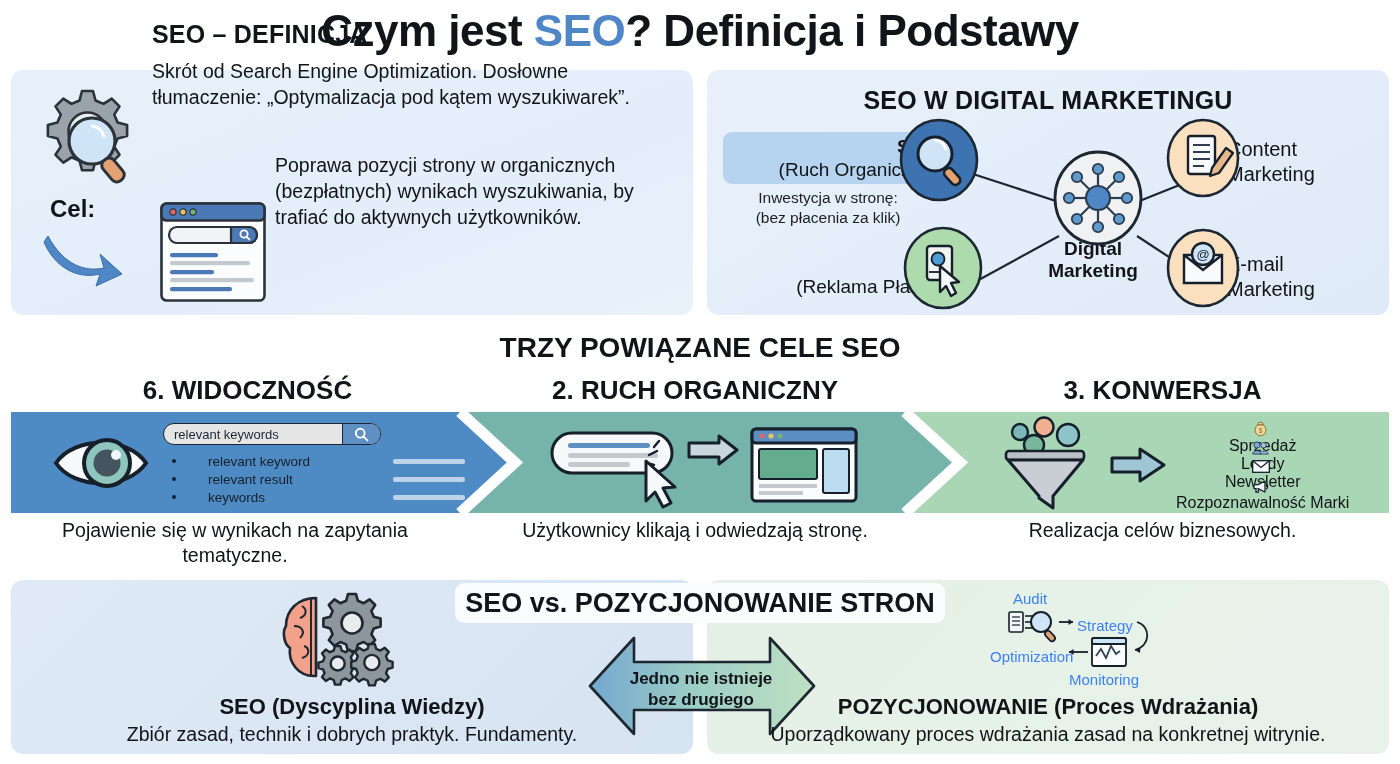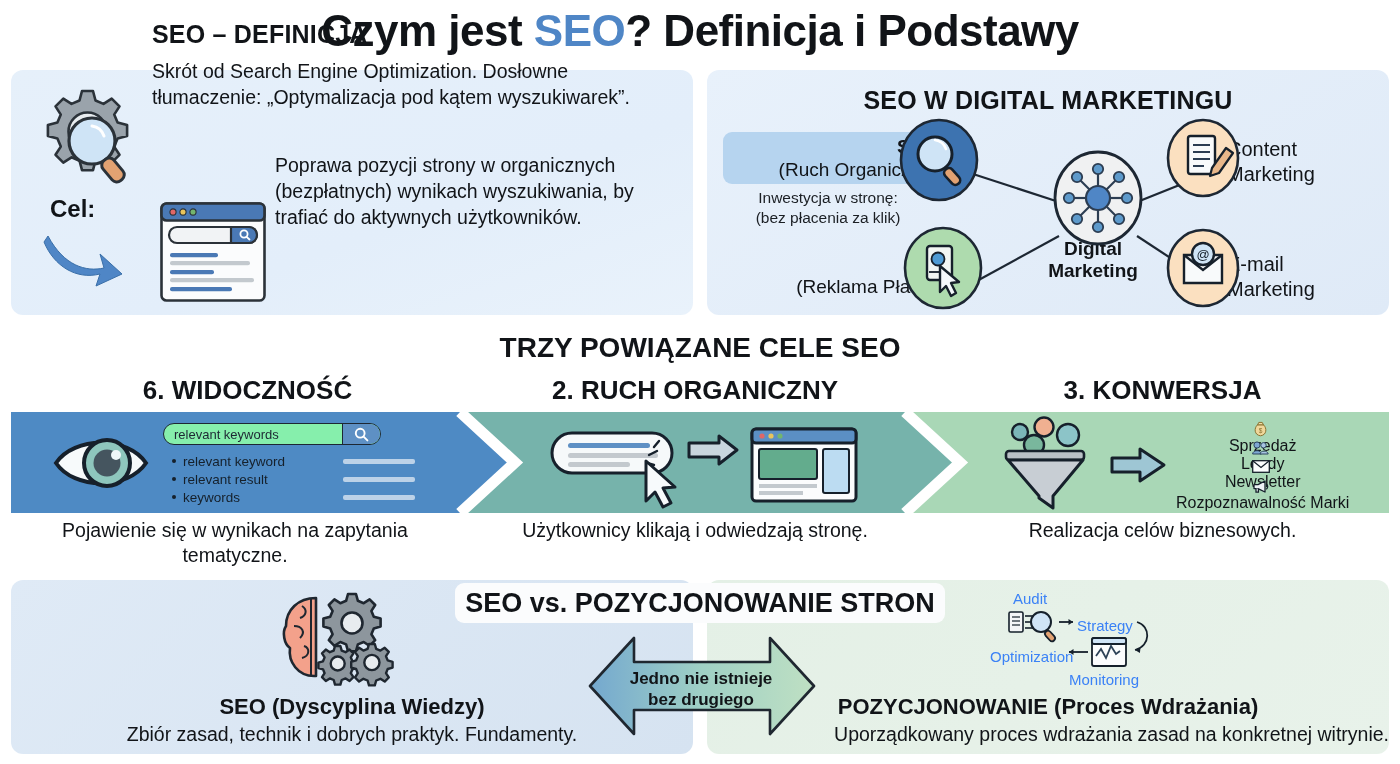--- a/index.html
+++ b/index.html
@@ -105,34 +105,34 @@
   #g1c { left: 40px;  width: 390px; }
   #g2c { left: 470px; width: 450px; }
   #g3c { left: 965px; width: 395px; }
 
   
   #band { position: absolute; left: 0; top: 405px; width: 1400px; height: 115px; }
 
   
   #searchbox {
     position: absolute; left: 163px; top: 423px; width: 218px; height: 22px;
-    background: #86efac; border: 1.6px solid #1d2733; border-radius: 11px;
+    background: #e5e5e5; border: 1.6px solid #1d2733; border-radius: 11px;
     display: flex; align-items: center;
   }
   #searchbox .q {
     font-size: 13px; padding-left: 10px; color: #1d2733; white-space: nowrap;
   }
   #searchbtn {
     position: absolute; right: 0; top: 0; width: 38px; height: 100%;
     background: #5e90c4; border-radius: 0 10px 10px 0;
     border-left: 1.6px solid #1d2733;
     display:flex; align-items:center; justify-content:center;
   }
   .kw-list { position: absolute; left: 172px; top: 452px; }
-  .kw-row { display:flex; align-items:center; height: 18px; }
+  .kw-row { display:flex; align-items:center; height: 18px; gap: 25px; }
   .kw-dot { width: 4px; height: 4px; border-radius: 50%; background:#15202b; margin-right: 7px; }
   .kw-txt { font-size: 13.5px; color:#15202b; width: 160px; }
   .kw-bar { height: 5px; background:#bcd2e8; border-radius: 2px; width: 72px; }
 
   
   #conv-list { position: absolute; left: 1176px; top: 421px; }
   .conv-row { display:flex; align-items:center; height: 19.5px; font-size: 16px; flex-direction: column; }
   .conv-ico { width: 21px; display:inline-flex; justify-content:center; margin-right: 4px; }
 
   
@@ -150,21 +150,21 @@
   }
   #p4a-s {
     position: absolute; left: 11px; top: 723px; width: 682px; text-align:center;
     font-size: 19.5px;
   }
   #p4b-h {
     position: absolute; left: 707px; top: 694px; width: 682px; text-align:center;
     font-size: 22px; font-weight: 700;
   }
   #p4b-s {
-    position: absolute; left: 707px; top: 723px; width: 682px; text-align:right;
+    position: absolute; left: 707px; top: 723px; width: 682px; text-align:center;
     font-size: 19.5px;
   }
   #bidir-label {
     position: absolute; left: 623px; top: 668px; width: 156px; text-align:center;
     font-size: 17px; font-weight: 700; line-height: 21px;
   }
   
   .cyc-lab { position: absolute; font-size: 15px; color: #3b82f6; }
   #cy-audit { left: 1013px; top: 590px; }
   #cy-strat { left: 1077px; top: 617px; }

